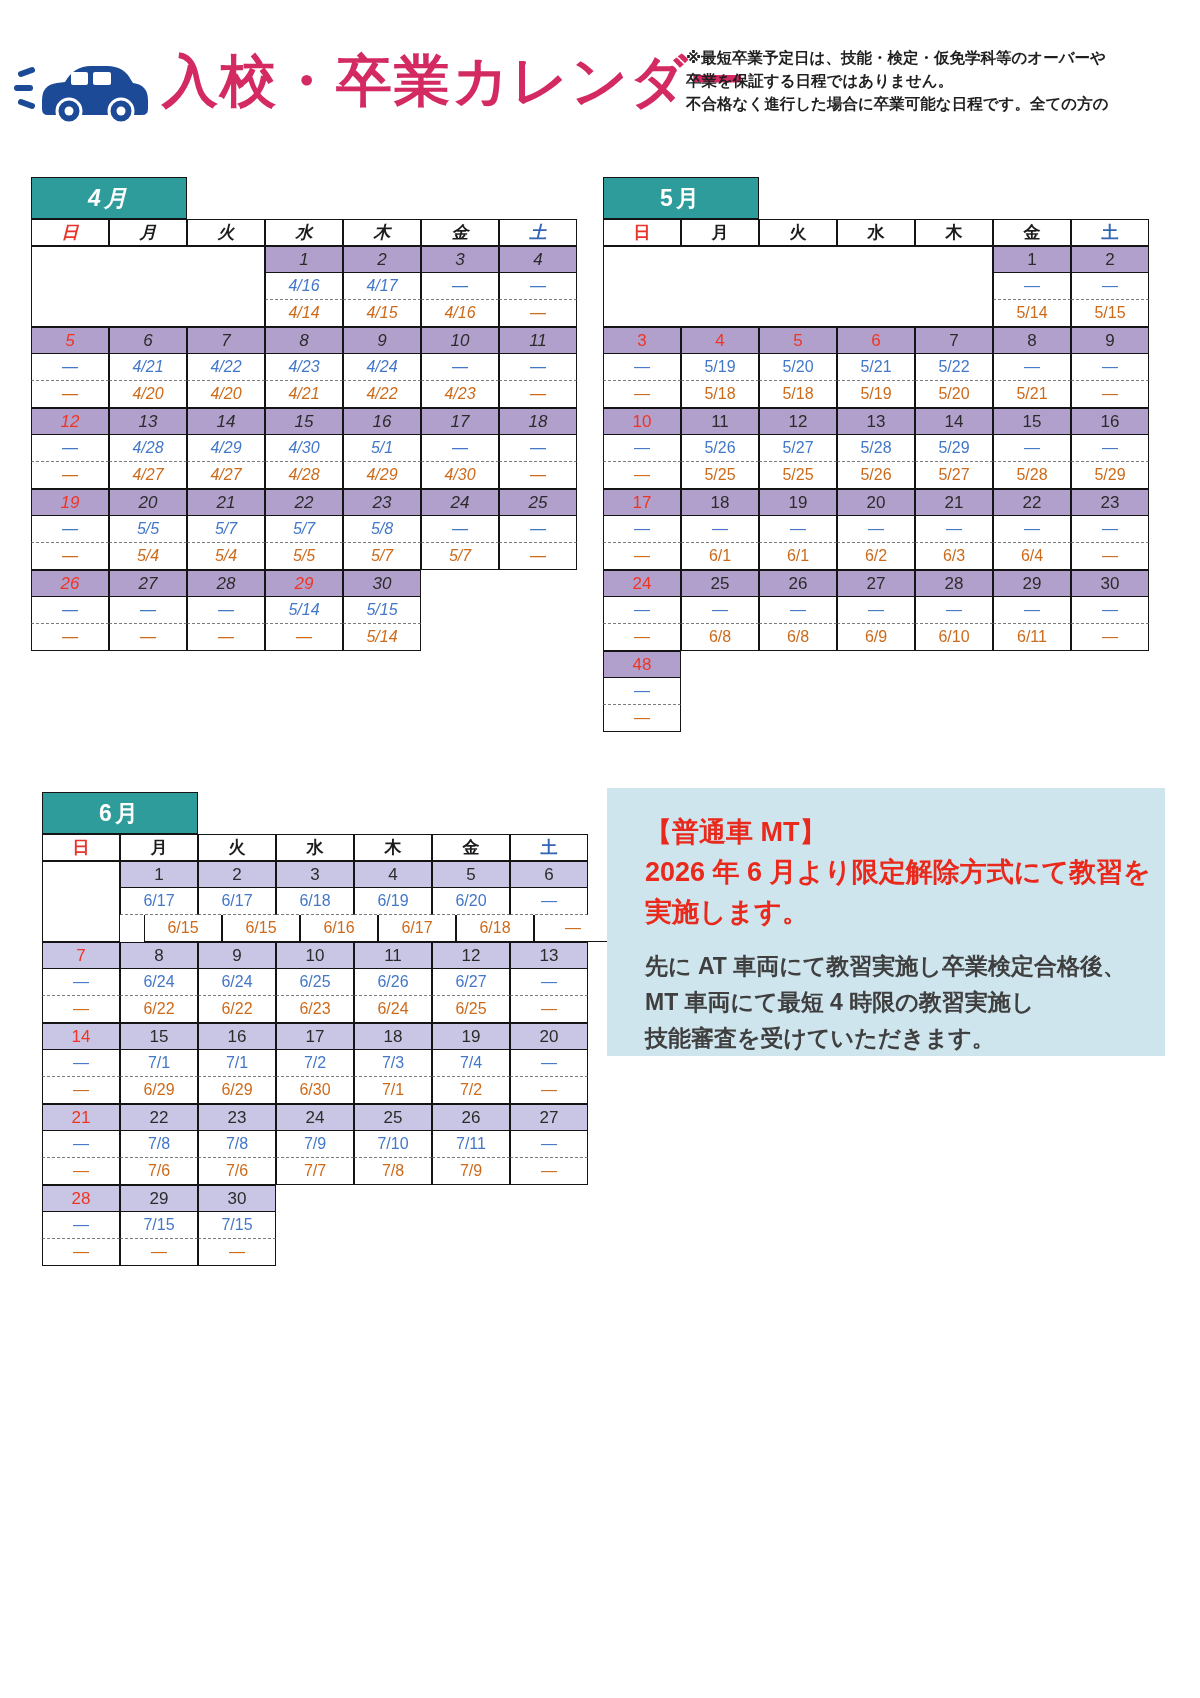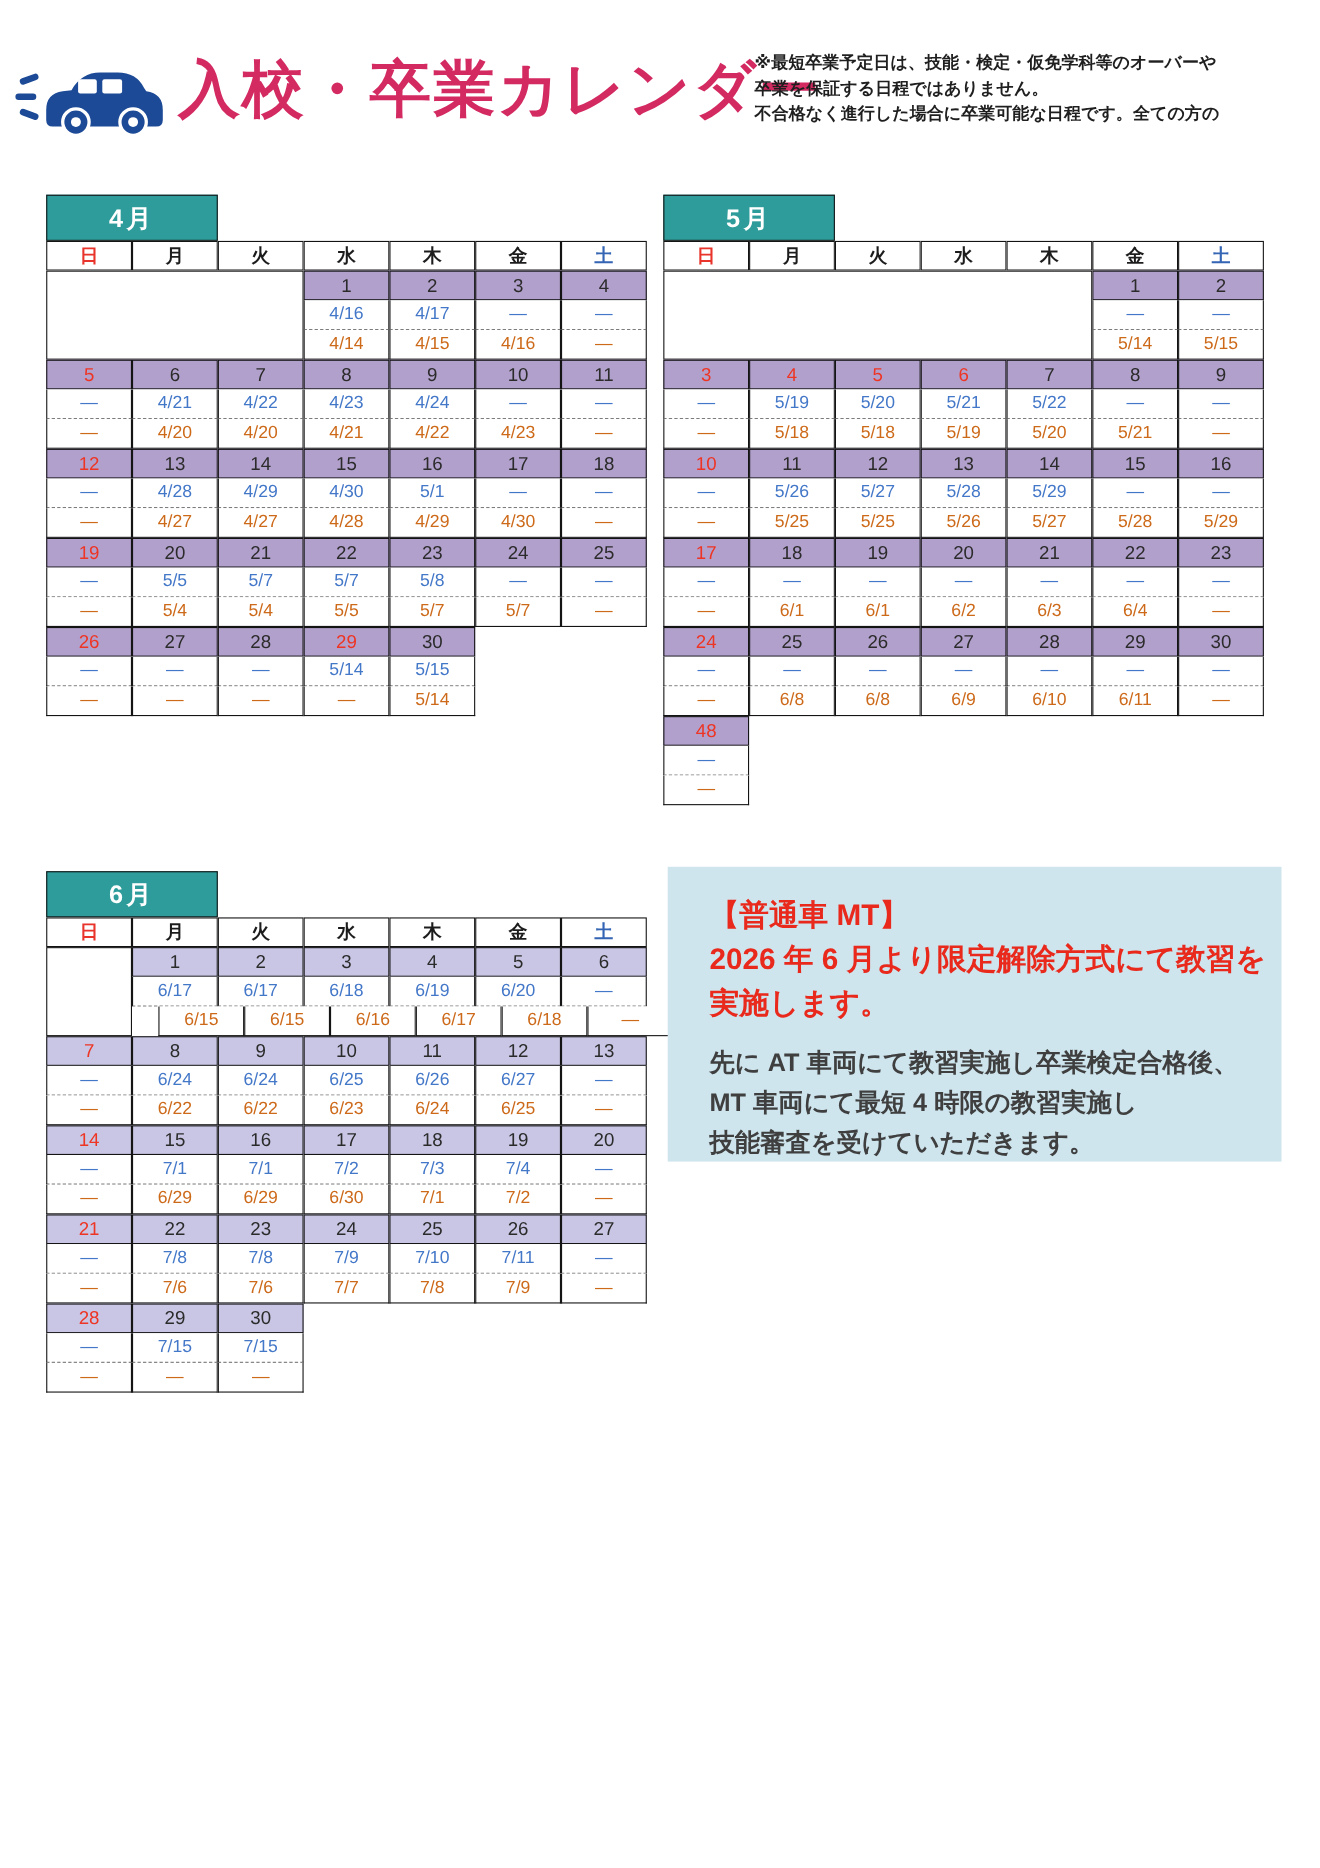--- a/index.html
+++ b/index.html
@@ -13,21 +13,21 @@
   .page-title {
     position:absolute; left:162px; top:44px; font-size:56px; font-weight:800;
     color:#d42a62; letter-spacing:2px; white-space:nowrap;
   }
   .note {
     position:absolute; left:686px; top:46px; width:430px;
     font-size:15.5px; font-weight:bold; color:#1f1f1f; line-height:23px;
   }
   
   .cal { position:absolute; }
-  .cal-april { left:42px;  top:177px; }
+  .cal-april { left:31px;  top:177px;font-style:italic; }
   .cal-may   { left:603px; top:177px; }
   .cal-june  { left:42px;  top:792px; }
   .cal-row { display:flex; }
   .cell { box-sizing:border-box; display:flex; align-items:center; justify-content:center; }
   .c-month {
     width:156px; height:42px; background:#2d9c9a; color:#ffffff;
     font-size:23px; font-weight:bold; letter-spacing:3px;
     border:1.5px solid #141414;
   }
   .c-day {

